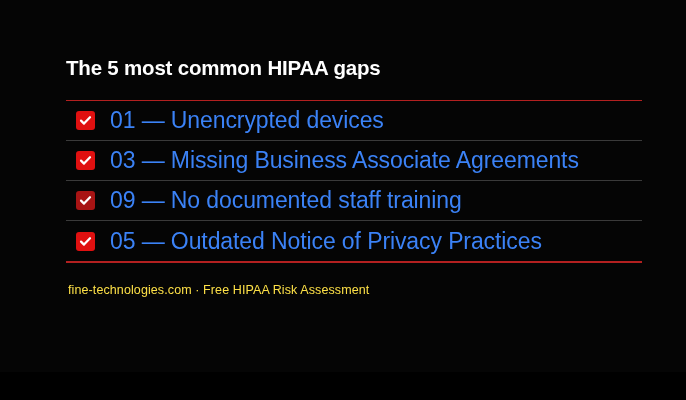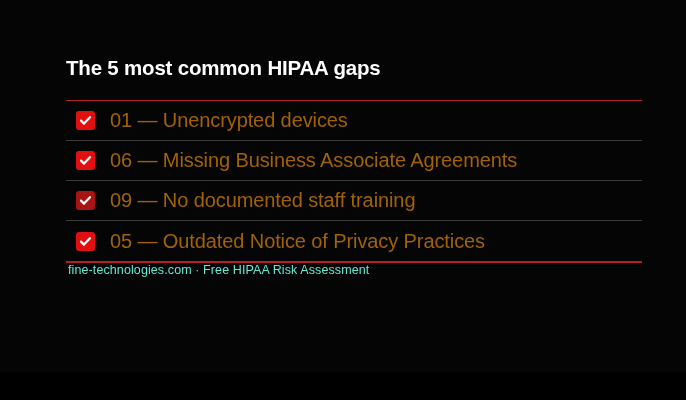--- a/index.html
+++ b/index.html
@@ -75,28 +75,29 @@
     justify-content: center;
     margin-right: 15px;
   }
   .check.dim {
     background: #a81414;
   }
   .check svg {
     display: block;
   }
   .row-text {
-    font-size: 20px;
-    color: #a16207;
+    font-size: 23px;
+    color: #3b82f6;
     white-space: nowrap;
     letter-spacing: -0.1px;
   }
   .footer {
+    margin-top: 20px;
     font-size: 12.5px;
-    color: #5eead4;
+    color: #fde047;
     padding-left: 2px;
     letter-spacing: 0.1px;
   }
 </style>
 </head>
 <body>
 
 <div class="slide">
   <div class="inner">
 
@@ -114,21 +115,21 @@
         </span>
         <span class="row-text">01 — Unencrypted devices</span>
       </li>
 
       <li class="row">
         <span class="check">
           <svg width="13" height="13" viewBox="0 0 13 13" aria-hidden="true">
             <path d="M2 6.6 L5 9.6 L11 3.2" fill="none" stroke="#ffffff" stroke-width="2.2" stroke-linecap="round" stroke-linejoin="round"></path>
           </svg>
         </span>
-        <span class="row-text">06 — Missing Business Associate Agreements</span>
+        <span class="row-text">03 — Missing Business Associate Agreements</span>
       </li>
 
 
       <li class="row">
         <span class="check dim">
           <svg width="13" height="13" viewBox="0 0 13 13" aria-hidden="true">
             <path d="M2 6.6 L5 9.6 L11 3.2" fill="none" stroke="#ffffff" stroke-width="2.2" stroke-linecap="round" stroke-linejoin="round"></path>
           </svg>
         </span>
         <span class="row-text">09 — No documented staff training</span>

